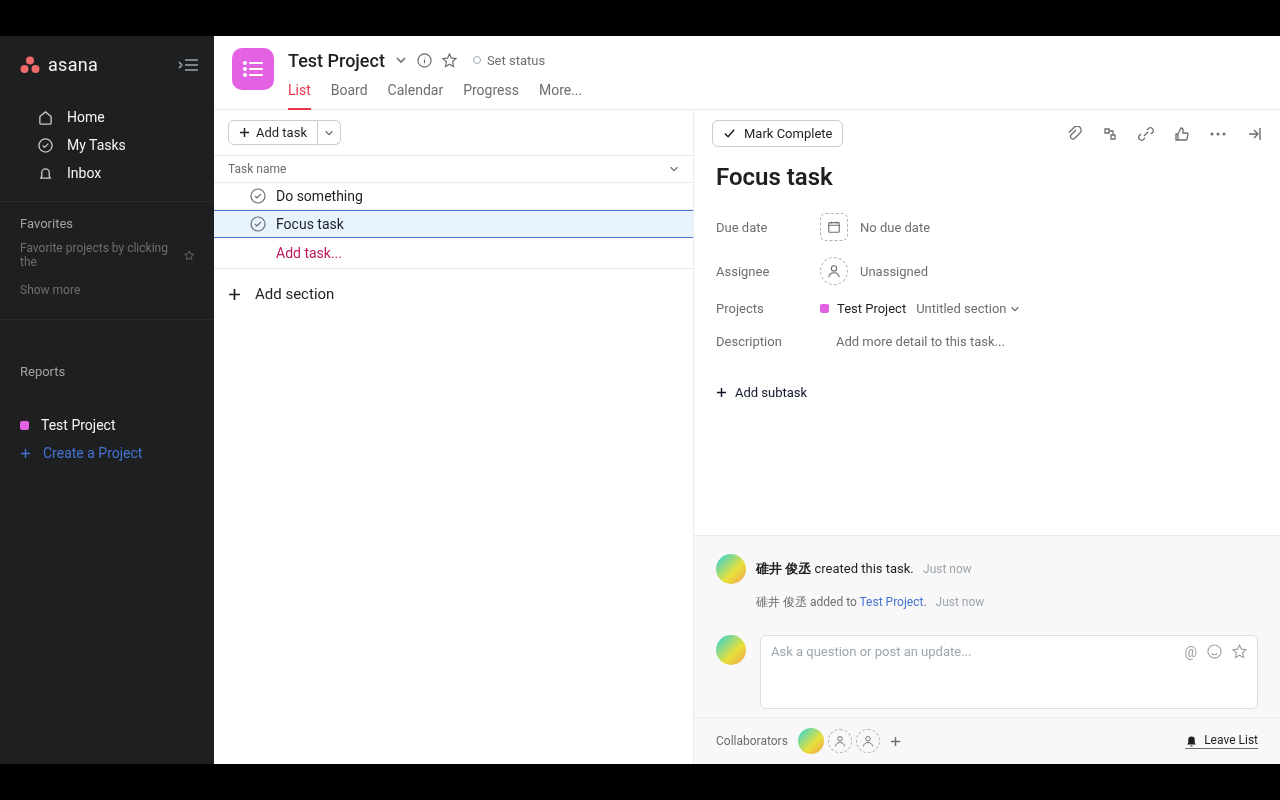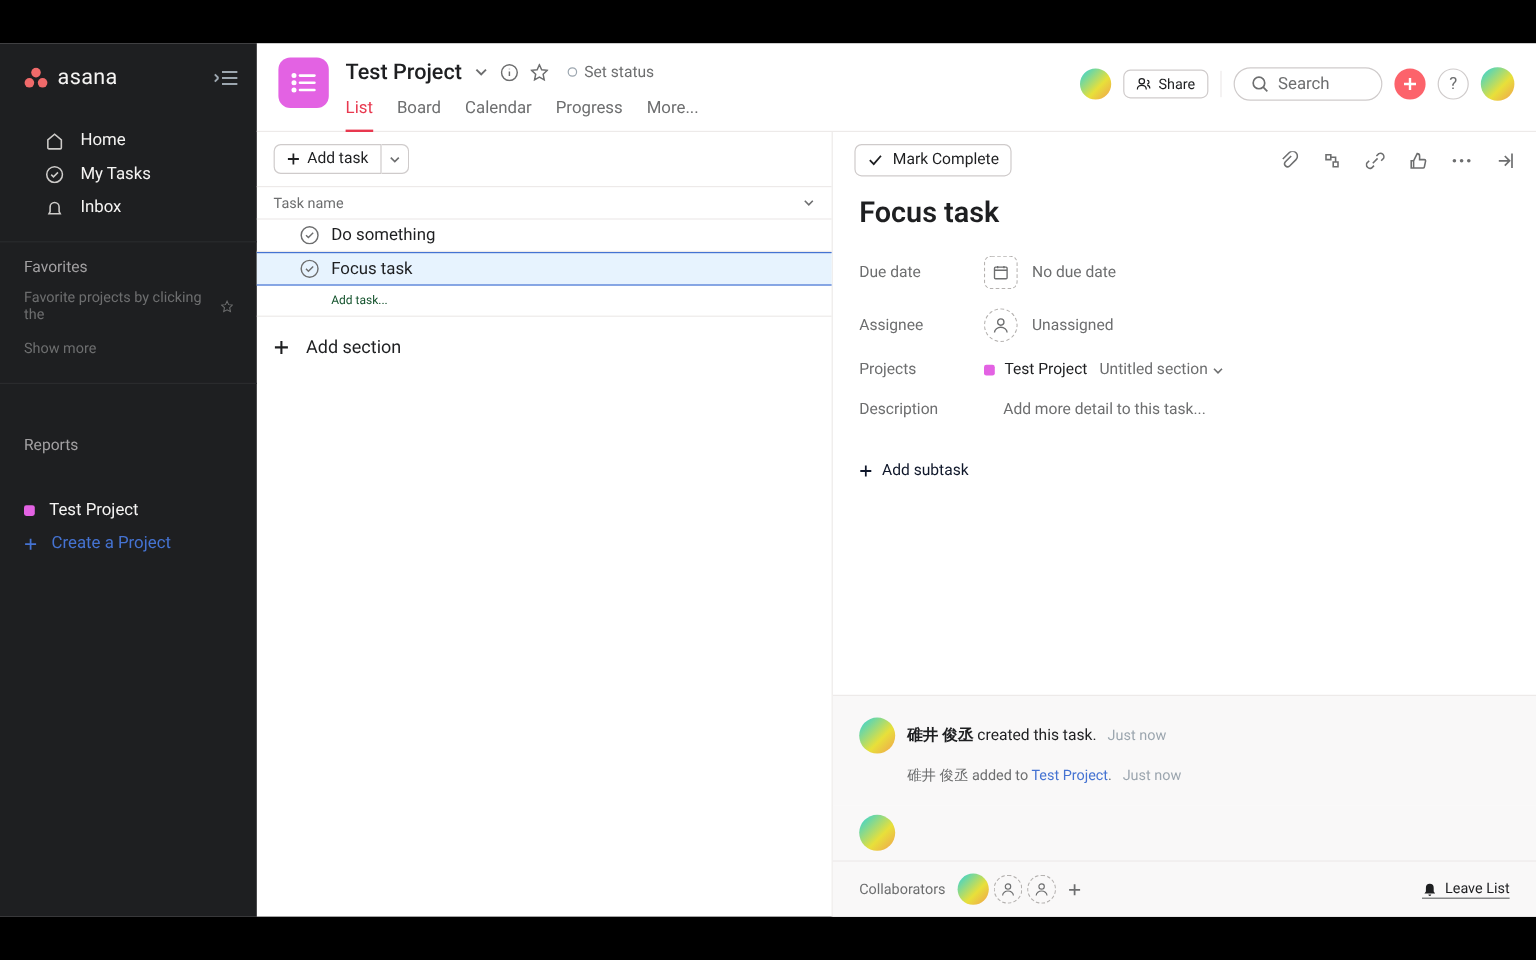--- a/index.html
+++ b/index.html
@@ -53,21 +53,21 @@
 .content { display:flex; flex:1; min-height:0; }
 .left { flex:1; border-right:1px solid #edeae9; display:flex; flex-direction:column; min-width:0; }
 .toolbar { display:flex; padding:10px 14px; }
 .addtask-group { display:flex; }
 .addtask-btn { display:flex; align-items:center; gap:6px; border:1px solid #cfcbcb; border-radius:6px 0 0 6px; padding:4px 10px; font-size:13px; color:#1e1f21; cursor:pointer; }
 .addtask-more { border:1px solid #cfcbcb; border-left:none; border-radius:0 6px 6px 0; padding:4px 6px; display:flex; align-items:center; color:#6d6e6f; cursor:pointer; }
 .col-header { display:flex; align-items:center; justify-content:space-between; border-top:1px solid #edeae9; border-bottom:1px solid #edeae9; padding:6px 14px; color:#6d6e6f; font-size:12px; }
 .task-row { display:flex; align-items:center; gap:10px; padding:5px 14px 5px 36px; border-bottom:1px solid #edeae9; font-size:14px; color:#1e1f21; cursor:pointer; }
 .task-row.selected { background:#e7f3fe; border-top:1px solid #4573d2; border-bottom:1px solid #4573d2; }
 .check-circle { width:16px; height:16px; color:#6d6e6f; }
-.add-task-row { padding:7px 14px 7px 62px; color:#14532d; font-size:10px; cursor:text; border-bottom:1px solid #edeae9; }
+.add-task-row { padding:7px 14px 7px 62px; color:#be185d; font-size:14px; cursor:text; border-bottom:1px solid #edeae9; }
 .add-section { display:flex; align-items:center; gap:14px; padding:16px 14px; font-size:15px; color:#1e1f21; cursor:pointer; }
 
 
 .right { width:586px; display:flex; flex-direction:column; flex:none; }
 .r-toolbar { display:flex; align-items:center; padding:10px 18px; gap:10px; }
 .mark-complete { display:flex; align-items:center; gap:8px; border:1px solid #cfcbcb; border-radius:6px; padding:5px 10px; font-size:13px; color:#1e1f21; cursor:pointer; }
 .r-icons { margin-left:auto; display:flex; align-items:center; gap:20px; color:#6d6e6f; }
 .r-icons > * { cursor:pointer; }
 .r-title { padding:6px 22px 14px; font-size:24px; font-weight:600; color:#1e1f21; }
 .r-field { display:flex; align-items:center; padding:8px 22px; font-size:13px; }
@@ -208,45 +208,20 @@
           </div>
         </div>
         <div class="tabs">
           <div class="tab active">List</div>
           <div class="tab">Board</div>
           <div class="tab">Calendar</div>
           <div class="tab">Progress</div>
           <div class="tab">More...</div>
         </div>
       </div>
-      <div class="header-right">
-        <div class="avatar sm"></div>
-        <div class="share-btn">
-          <svg width="12" height="12" viewBox="0 0 16 16" fill="none" stroke="currentColor" stroke-width="1.4">
-              <circle cx="6" cy="5" r="3"></circle>
-              <path d="M1 14c0-3 2.5-4.5 5-4.5S11 11 11 14M12 8a2 2 0 100-4M15 13c0-2-1.5-3.5-3-3.5"></path>
-            </svg>
-          <span>Share</span>
-        </div>
-        <div class="vline"></div>
-        <div class="search">
-          <svg width="14" height="14" viewBox="0 0 16 16" fill="none" stroke="currentColor" stroke-width="1.6">
-              <circle cx="7" cy="7" r="5.5"></circle>
-              <path d="M11 11l4 4"></path>
-            </svg>
-          <span>Search</span>
-        </div>
-        <div class="circ-btn circ-plus">
-            <svg width="12" height="12" viewBox="0 0 12 12" stroke="#fff" stroke-width="2">
-              <path d="M6 1v10M1 6h10"></path>
-            </svg>
-          </div>
-        <div class="circ-btn circ-help">?</div>
-        <div class="avatar"></div>
-      </div>
     </div>
 
     <div class="content">
 
       <div class="left">
         <div class="toolbar">
           <div class="addtask-group">
             <div class="addtask-btn">
               <svg width="11" height="11" viewBox="0 0 12 12" stroke="currentColor" stroke-width="1.6">
                   <path d="M6 1v10M1 6h10"></path>
@@ -391,20 +366,37 @@
             </span>
           </div>
           <div class="act-row2">
             <span>碓井 俊丞</span><span> added to </span><span class="act-link">Test Project</span><span>.</span>
             <span class="time-muted">Just now</span>
           </div>
         </div>
 
         <div class="comment-area">
           <div class="avatar big"></div>
+          <div class="comment-box">
+            <span class="comment-ph">Ask a question or post an update...</span>
+            <div class="comment-ic">
+              <span>@</span>
+              <span>
+                  <svg width="15" height="15" viewBox="0 0 16 16" fill="none" stroke="currentColor" stroke-width="1.2">
+                    <circle cx="8" cy="8" r="7"></circle>
+                    <path d="M5 10c1 1 2 1.5 3 1.5s2-.5 3-1.5M5.5 6v.5M10.5 6v.5"></path>
+                  </svg>
+                </span>
+              <span>
+                  <svg width="15" height="15" viewBox="0 0 16 16" fill="none" stroke="currentColor" stroke-width="1.2">
+                    <path d="M8 1l2 4.5 5 .5-3.7 3.4 1 5L8 12l-4.3 2.4 1-5L1 6l5-.5L8 1z"></path>
+                  </svg>
+                </span>
+            </div>
+          </div>
         </div>
 
         <div class="r-footer">
           <span>Collaborators</span>
           <div class="collab-stack">
             <div class="avatar sm"></div>
             <span class="dashed-circle sm">
                 <svg width="12" height="12" viewBox="0 0 16 16" fill="none" stroke="currentColor" stroke-width="1.3">
                   <circle cx="8" cy="5" r="3"></circle>
                   <path d="M2 15c0-3 3-5 6-5s6 2 6 5"></path>

